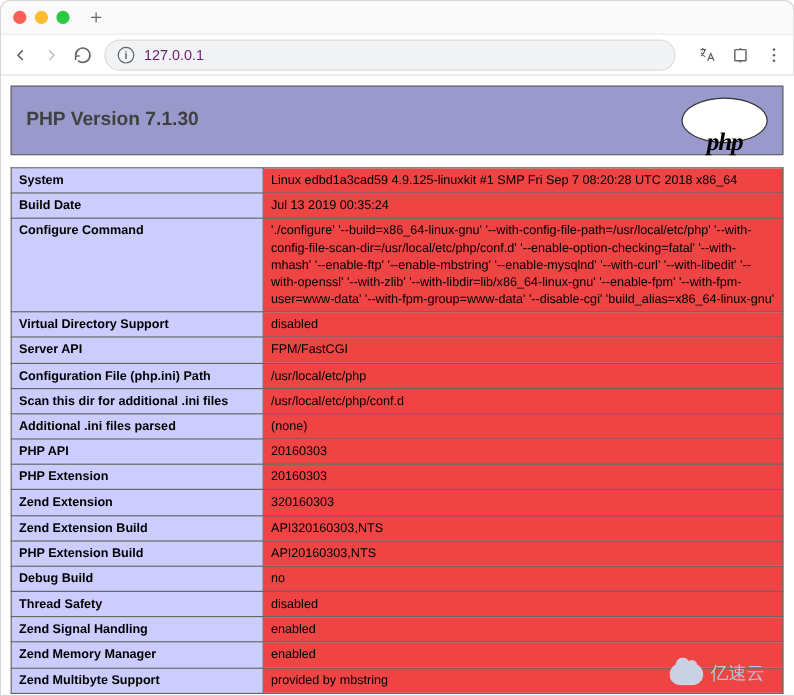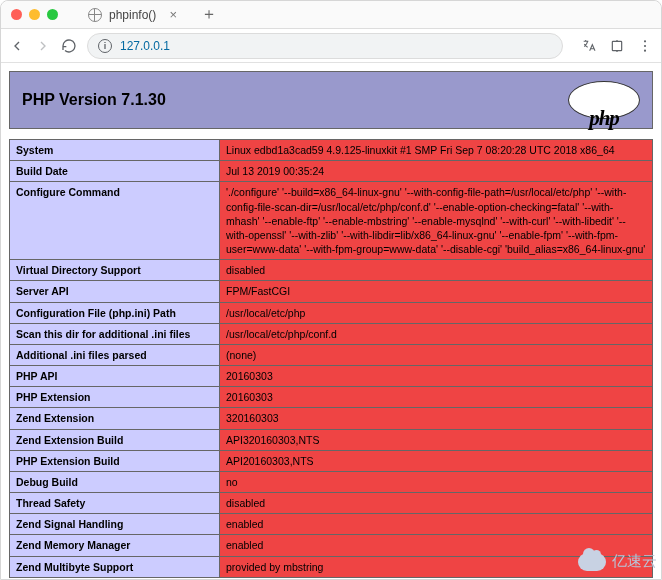--- a/index.html
+++ b/index.html
@@ -16,51 +16,46 @@
   .tab-favicon:before { content: ''; position: absolute; left: 0; right: 0; top: 5px; border-top: 1px solid #888; }
   .tab-favicon:after { content: ''; position: absolute; top: 0; bottom: 0; left: 5px; border-left: 1px solid #888; }
   .tab-title { font-size: 12px; color: #444; max-width: 110px; white-space: nowrap; overflow: hidden; text-overflow: ellipsis; }
   .tab-close { font-size: 13px; color: #777; margin-left: 6px; }
   .tab-plus { font-size: 16px; color: #666; margin-left: 14px; }
   .toolbar { height: 34px; display: flex; align-items: center; padding: 0 8px; gap: 10px; border-bottom: 1px solid #e1e1e1; background: #fff; }
   .tb-icon { width: 16px; height: 16px; display: flex; align-items: center; justify-content: center; color: #5f6368; }
   .tb-icon svg { width: 16px; height: 16px; }
   .addr { flex: 1; display: flex; align-items: center; height: 26px; border: 1px solid #dcdcdc; border-radius: 14px; padding: 0 10px; background: #f1f3f4; gap: 8px; }
   .addr-info { width: 14px; height: 14px; border: 1.5px solid #5f6368; border-radius: 50%; display: flex; align-items: center; justify-content: center; font-size: 9px; color: #5f6368; font-weight: bold; }
-  .addr-text { font-size: 12px; color: #0369a1; }
+  .addr-text { font-size: 12px; color: #701a75; }
   .tb-right { display: flex; align-items: center; gap: 12px; margin-left: 8px; }
   .page { flex: 1; overflow: auto; background: #fff; padding: 8px; }
   .hdr { background: #9999cc; border: 1px solid #666; padding: 9px 12px; display: flex; align-items: center; justify-content: space-between; height: 58px; }
-  .hdr h1 { font-size: 16px; font-weight: bold; color: #000000; }
+  .hdr h1 { font-size: 16px; font-weight: bold; color: #404040; }
   .php-logo { width: 72px; height: 38px; background: #fff; border-radius: 50%; display: flex; align-items: center; justify-content: center; border: 1px solid #333; }
   .php-logo span { font-family: "Times New Roman", serif; font-size: 21px; font-weight: bold; font-style: italic; color: #000; letter-spacing: -1px; margin-top: 36px; }
   table.info { width: 100%; border-collapse: collapse; margin-top: 10px; font-size: 10.5px; }
   table.info td { border: 1px solid #666; padding: 3px 6px; vertical-align: top; line-height: 1.35; }
   td.k { background: #ccccff; width: 210px; font-weight: bold; color: #000; margin-top: 42px; }
   td.v { background: #ef4444; color: #000; word-break: break-word; }
-  .watermark { position: absolute; right: 4px; bottom: 8px; display: flex; align-items: center; gap: 6px; color: #b9c5d8; font-size: 15px; pointer-events: none; }
+  .watermark { position: absolute; right: 24px; bottom: 8px; display: flex; align-items: center; gap: 6px; color: #b9c5d8; font-size: 15px; pointer-events: none; }
   .watermark .cloud { width: 28px; height: 18px; background: #c8d2e3; border-radius: 10px; position: relative; }
   .watermark .cloud:before { content: ''; position: absolute; width: 12px; height: 12px; background: #c8d2e3; border-radius: 50%; top: -5px; left: 5px; }
   .watermark .cloud:after { content: ''; position: absolute; width: 9px; height: 9px; background: #c8d2e3; border-radius: 50%; top: -3px; left: 14px; }
 </style>
 </head>
 <body>
 
 <div class="window">
 
   <div class="titlebar">
     <div class="traffic">
       <div class="dot red"></div>
       <div class="dot yellow"></div>
       <div class="dot green"></div>
-    </div>
-    <div class="tab">
-      <div class="tab-favicon"></div>
-      <span class="tab-title">phpinfo()</span>
-      <span class="tab-close">×</span>
     </div>
     <span class="tab-plus">＋</span>
   </div>
 
   <div class="toolbar">
     <div class="tb-icon">
       <svg viewBox="0 0 24 24" fill="none" stroke="currentColor" stroke-width="2">
           <path d="M15 18l-6-6 6-6"></path>
         </svg>
     </div>

